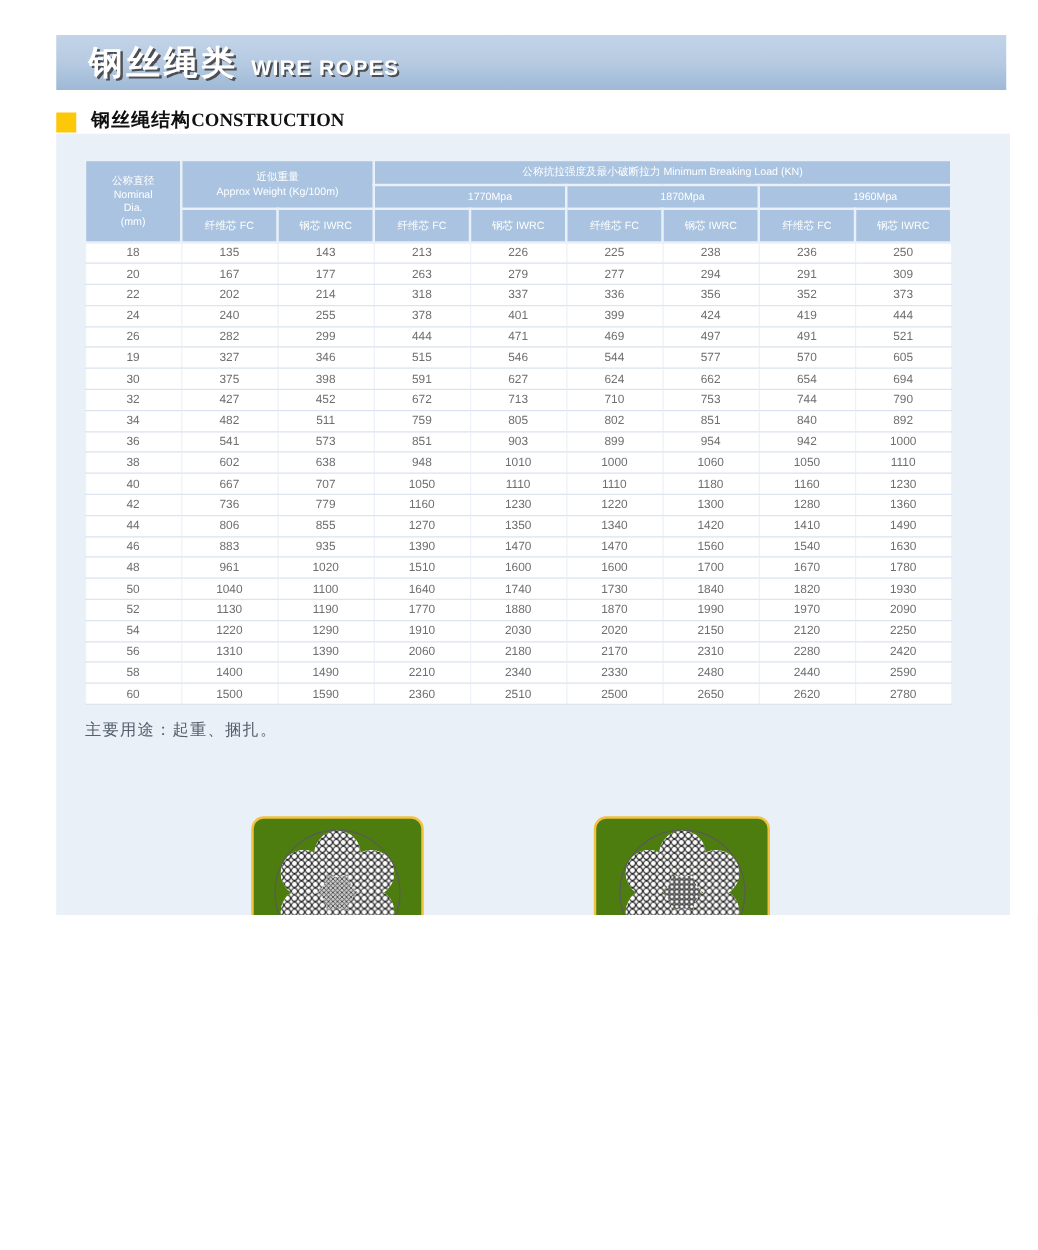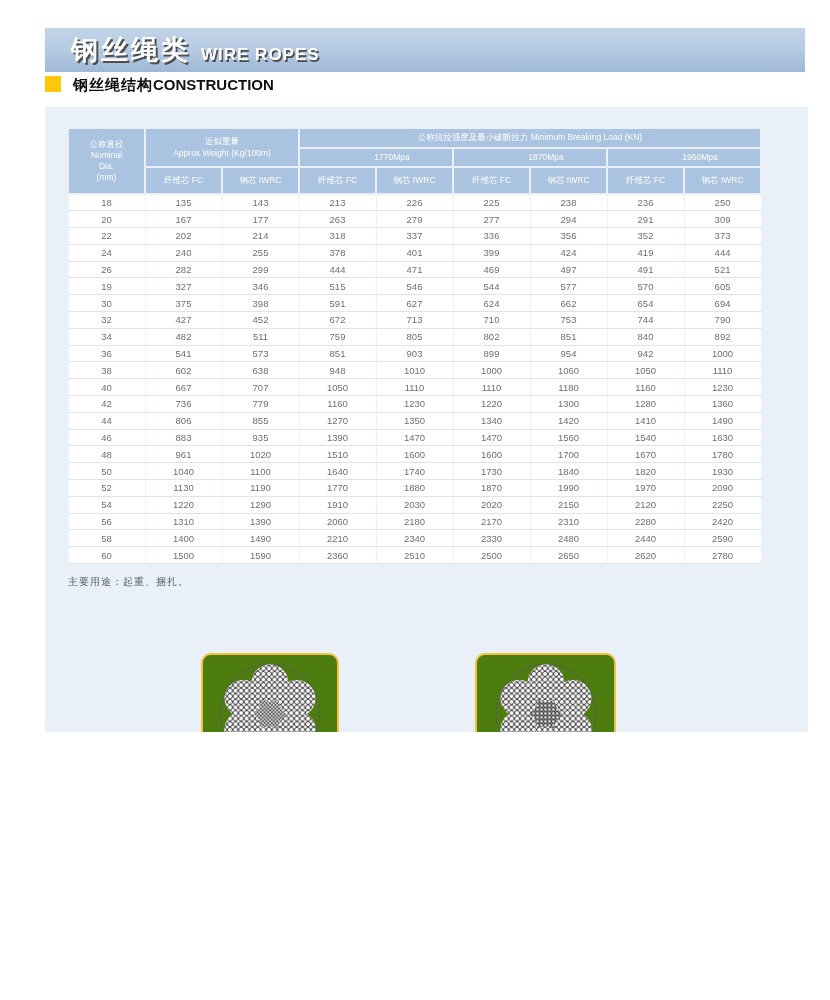--- a/index.html
+++ b/index.html
@@ -16,21 +16,21 @@
   .banner-zh {
     font-size:27px; font-weight:bold; color:#ffffff; letter-spacing:3px;
     text-shadow:2px 2px 0 #4d4f52; align-self:center; line-height:44px;
   }
   .banner-en {
     font-size:17px; font-weight:bold; color:#ffffff; letter-spacing:1px;
     text-shadow:1.5px 1.5px 0 #4d4f52; margin-left:10px; align-self:center; margin-top:10px;
   }
 
   
-  .section { position:absolute; left:45px; top:76px; height:18px; display:flex; align-items:flex-start; }
+  .section { position:absolute; left:45px; top:88px; height:18px; display:flex; align-items:flex-end;font-family:Liberation Serif, serif; }
   .section-marker { width:16px; height:16px; background:#fec80a; }
   .section-zh { margin-left:12px; font-size:15px; font-weight:bold; color:#101010; letter-spacing:1px; }
   .section-en { font-size:15px; font-weight:bold; color:#101010; }
 
   
   .panel { position:absolute; left:45px; top:107px; width:763px; height:868px; background:#e9f0f8; }
 
   
   table.spec {
     position:absolute; left:22px; top:20px; width:694px;
@@ -43,21 +43,21 @@
   }
   table.spec thead tr.r1 th { height:20px; }
   table.spec thead tr.r2 th { height:19px;padding-left:32px; }
   table.spec thead tr.r3 th { height:27px; }
   table.spec tbody td {
     background:#ffffff; color:#6f6f6f; font-size:9.5px; text-align:center;
     height:16.8px; padding:0; border:1px solid #edf2f8; border-bottom:1px solid #dbe4ef;
   }
   .th-2l span { display:block; }
 
-  .note { position:absolute; left:23px; top:468px; font-size:10px; color:#55606c; letter-spacing:1px; }
+  .note { position:absolute; left:23px; top:468px; font-size:13px; color:#55606c; letter-spacing:1px; }
 
   
   .card {
     position:absolute; top:546px; height:146px; background:#4d7c0f;
     border:2px solid #f2c13d; border-radius:10px;
     display:flex; flex-direction:column; align-items:center;
   }
   .card.c1 { left:156px; width:138px; }
   .card.c2 { left:430px; width:141px; }
   .card svg { margin-top:5px; }

